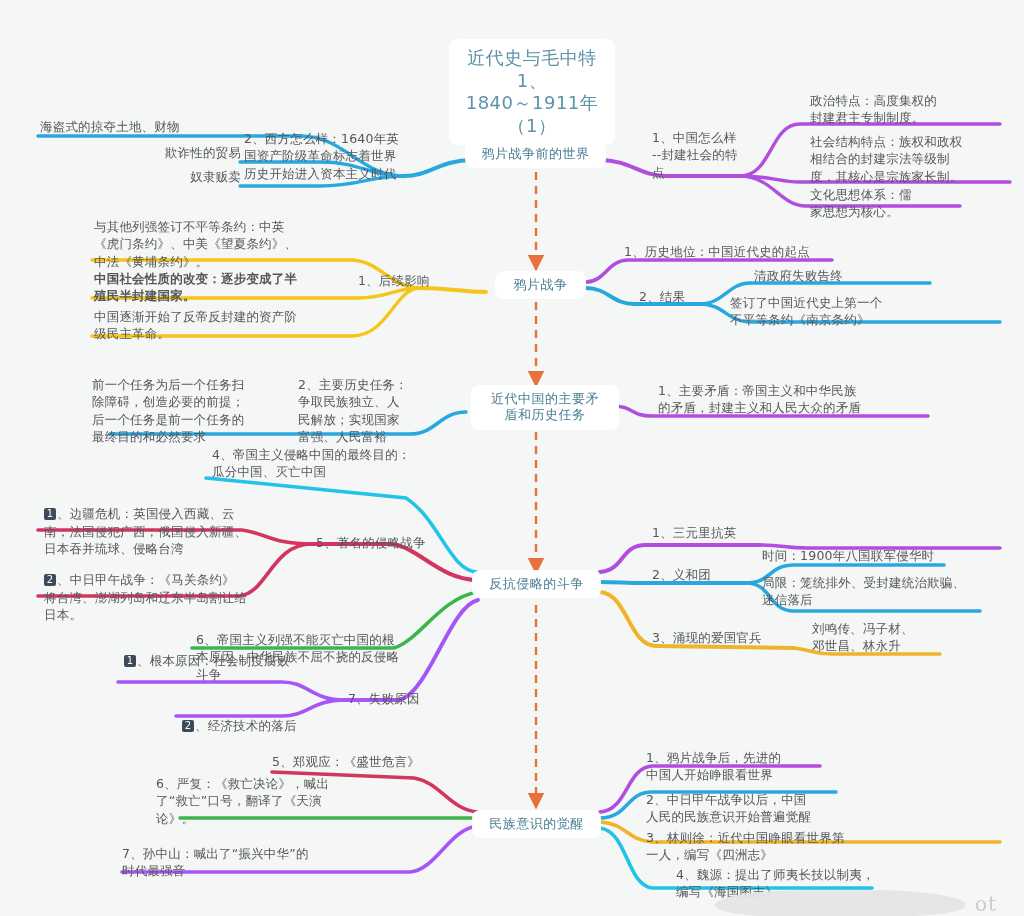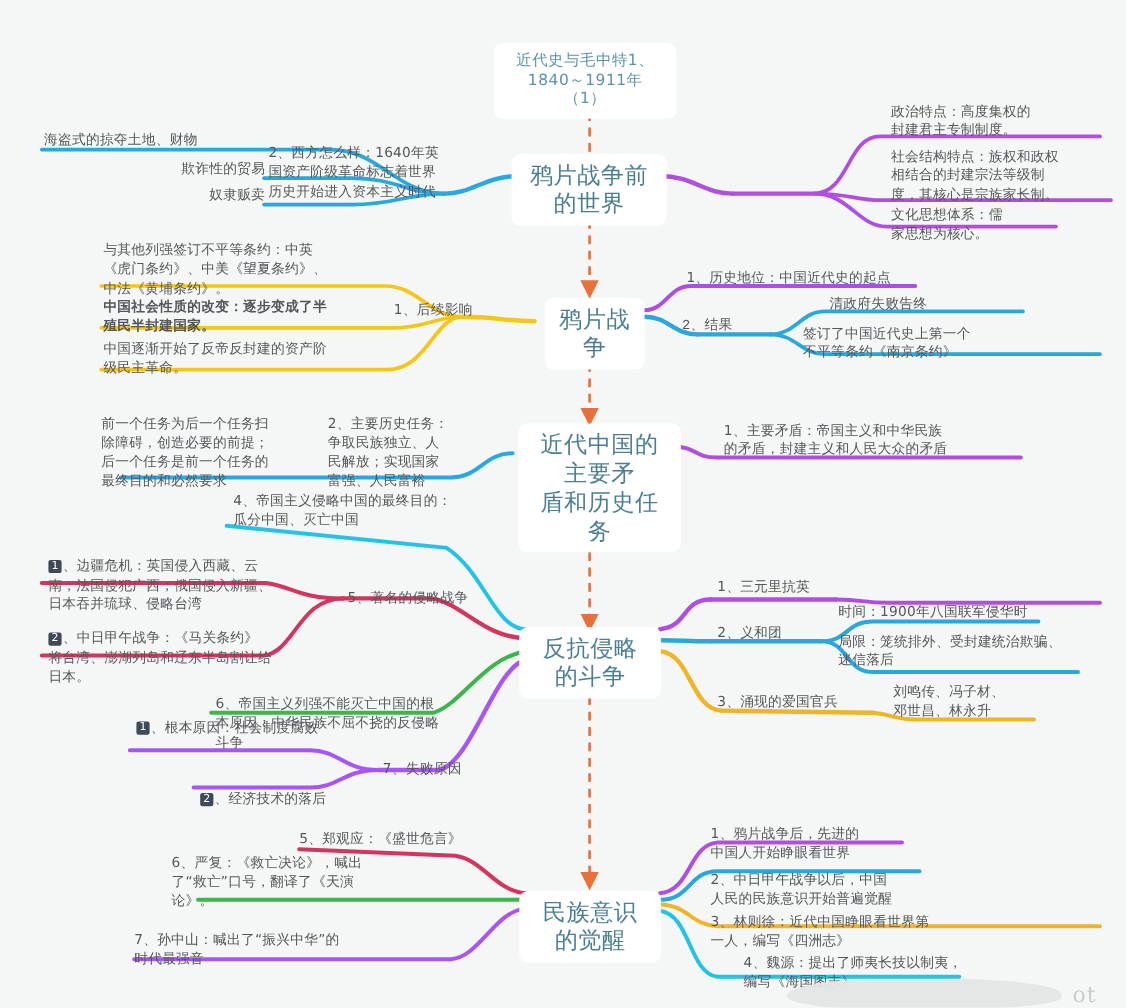--- a/index.html
+++ b/index.html
@@ -12,32 +12,32 @@
   }
   #canvas{position:absolute;inset:0;width:1024px;height:916px;}
   svg.lines{position:absolute;left:0;top:0;width:1024px;height:916px;pointer-events:none;}
 
   
   .center-node{
     position:absolute;
     background:#ffffff;
     border-radius:7px;
     color:#4a7f92;
-    font-size:21px;
+    font-size:13px;
     line-height:1.25;
     padding:5px 12px;
     text-align:center;
     white-space:pre-line;
     box-shadow:0 0 0 1px rgba(255,255,255,.9);
     letter-spacing:.5px;
     z-index:5;
   }
   .center-node.title{
     color:#5b93a8;
-    font-size:14px;
+    font-size:18px;
     padding:7px 14px;
   }
 
   
   .leaf{
     position:absolute;
     color:#55565a;
     font-size:12.5px;
     line-height:1.38;
     white-space:pre-line;
@@ -189,39 +189,42 @@
 
   <div class="center-node" style="left:473px;top:811px;width:103px;">民族意识的觉醒</div>
 
   <div class="leaf" style="left:244px;top:130px;width:198px;">2、西方怎么样：1640年英
 国资产阶级革命标志着世界
 历史开始进入资本主义时代</div>
   <div class="leaf" style="left:40px;top:118px;width:200px;">海盗式的掠夺土地、财物</div>
   <div class="leaf" style="left:75px;top:144px;width:166px;text-align:right;">欺诈性的贸易</div>
   <div class="leaf" style="left:95px;top:168px;width:146px;text-align:right;">奴隶贩卖</div>
 
+  <div class="leaf" style="left:652px;top:129px;width:120px;">1、中国怎么样
+--封建社会的特
+点</div>
   <div class="leaf" style="left:810px;top:92px;width:200px;">政治特点：高度集权的
 封建君主专制制度。</div>
   <div class="leaf" style="left:810px;top:133px;width:210px;">社会结构特点：族权和政权
 相结合的封建宗法等级制
 度，其核心是宗族家长制。</div>
   <div class="leaf" style="left:810px;top:186px;width:190px;">文化思想体系：儒
 家思想为核心。</div>
 
   <div class="leaf" style="left:358px;top:272px;width:110px;">1、后续影响</div>
   <div class="leaf" style="left:94px;top:218px;width:250px;">与其他列强签订不平等条约：中英
 《虎门条约》、中美《望夏条约》、
 中法《黄埔条约》。</div>
   <div class="leaf" style="left:94px;top:270px;width:250px;font-weight:bold;">中国社会性质的改变：逐步变成了半
 殖民半封建国家。</div>
   <div class="leaf" style="left:94px;top:308px;width:250px;">中国逐渐开始了反帝反封建的资产阶
 级民主革命。</div>
 
   <div class="leaf" style="left:624px;top:243px;width:240px;">1、历史地位：中国近代史的起点</div>
-  <div class="leaf" style="left:620px;top:288px;width:70px;font-family:Liberation Mono, monospace;">2、结果</div>
+  <div class="leaf" style="left:639px;top:288px;width:70px;">2、结果</div>
   <div class="leaf" style="left:754px;top:267px;width:200px;">清政府失败告终</div>
   <div class="leaf" style="left:730px;top:294px;width:250px;">签订了中国近代史上第一个
 不平等条约《南京条约》</div>
 
   <div class="leaf" style="left:298px;top:376px;width:130px;">2、主要历史任务：
 争取民族独立、人
 民解放；实现国家
 富强、人民富裕</div>
   <div class="leaf" style="left:92px;top:376px;width:200px;">前一个任务为后一个任务扫
 除障碍，创造必要的前提；

